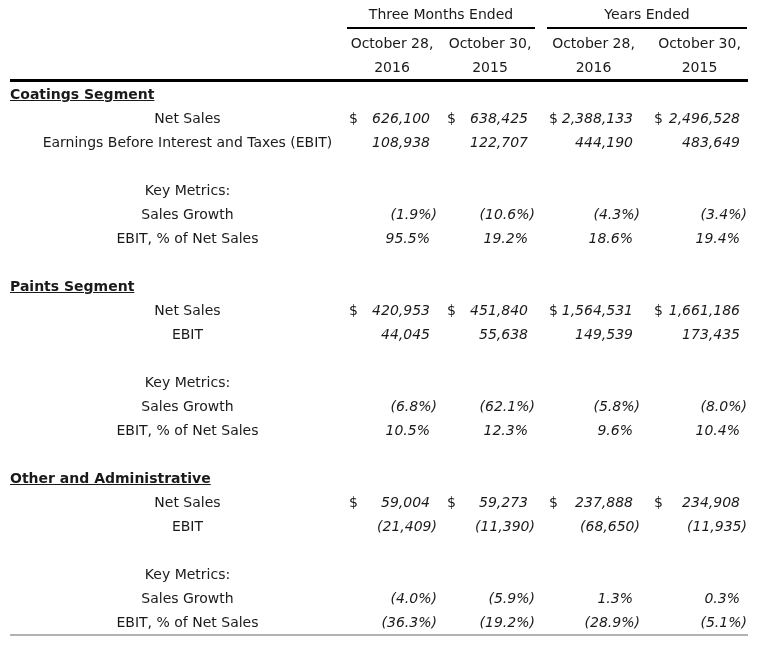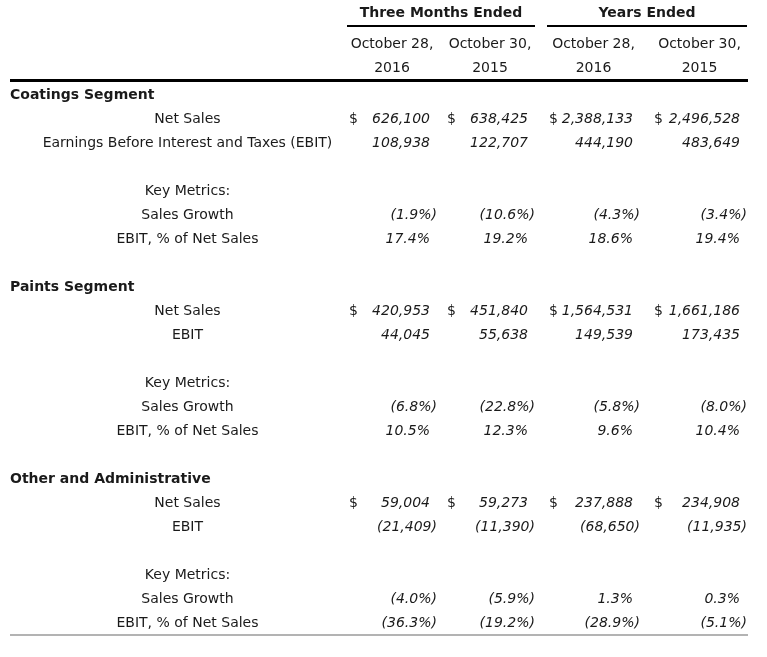--- a/index.html
+++ b/index.html
@@ -22,22 +22,21 @@
   }
   .row {
     display: flex;
     align-items: center;
     height: 24px;
     line-height: 24px;
   }
   
   .group-row {
     height: 31px;
-    align-items: flex-start;
-    font-weight: bold;
+    align-items: center;
   }
   .group-span {
     text-align: center;
     border-bottom: 2px solid #000;
     padding-bottom: 1px;
   }
   .g1 { width: 188px; margin-right: 12px; }
   .g2 { width: 200px; }
   .colhead-row {
     height: 48px;
@@ -64,20 +63,21 @@
   .c1 { width: 90px; margin-right: 8px; }
   .c2 { width: 90px; margin-right: 12px; }
   .c3 { width: 93px; margin-right: 12px; }
   .c4 { width: 95px; }
   .cur { padding-left: 2px; }
   .val { padding-right: 7px; font-style: italic; }
   .val.paren { padding-right: 0; }
   
   .section-title {
     font-weight: bold;
+    text-decoration: underline;
   }
   .spacer { height: 24px; }
 </style>
 </head>
 <body>
 
 <div class="sheet">
 
   <div class="row group-row">
     <div class="c-label no-indent"></div>
@@ -173,21 +173,21 @@
         <span class="val paren">(4.3%)</span>
       </div>
     <div class="c-num c4">
         <span class="val paren">(3.4%)</span>
       </div>
   </div>
 
   <div class="row">
     <div class="c-label">EBIT, % of Net Sales</div>
     <div class="c-num c1">
-        <span class="val">17.4%</span>
+        <span class="val">95.5%</span>
       </div>
     <div class="c-num c2">
         <span class="val">19.2%</span>
       </div>
     <div class="c-num c3">
         <span class="val">18.6%</span>
       </div>
     <div class="c-num c4">
         <span class="val">19.4%</span>
       </div>
@@ -240,21 +240,21 @@
   <div class="row">
     <div class="c-label">Key Metrics:</div>
   </div>
 
   <div class="row">
     <div class="c-label">Sales Growth</div>
     <div class="c-num c1">
         <span class="val paren">(6.8%)</span>
       </div>
     <div class="c-num c2">
-        <span class="val paren">(22.8%)</span>
+        <span class="val paren">(62.1%)</span>
       </div>
     <div class="c-num c3">
         <span class="val paren">(5.8%)</span>
       </div>
     <div class="c-num c4">
         <span class="val paren">(8.0%)</span>
       </div>
   </div>
 
   <div class="row">

